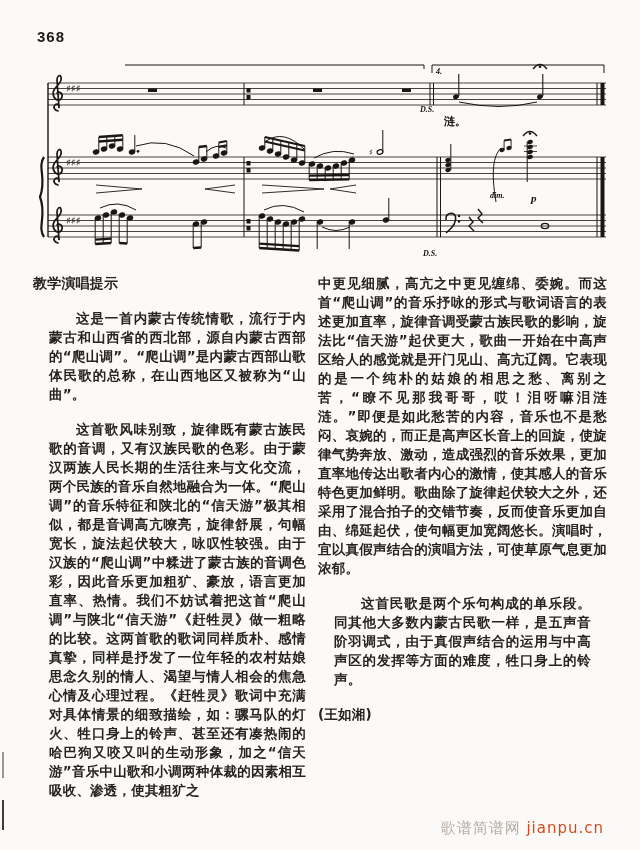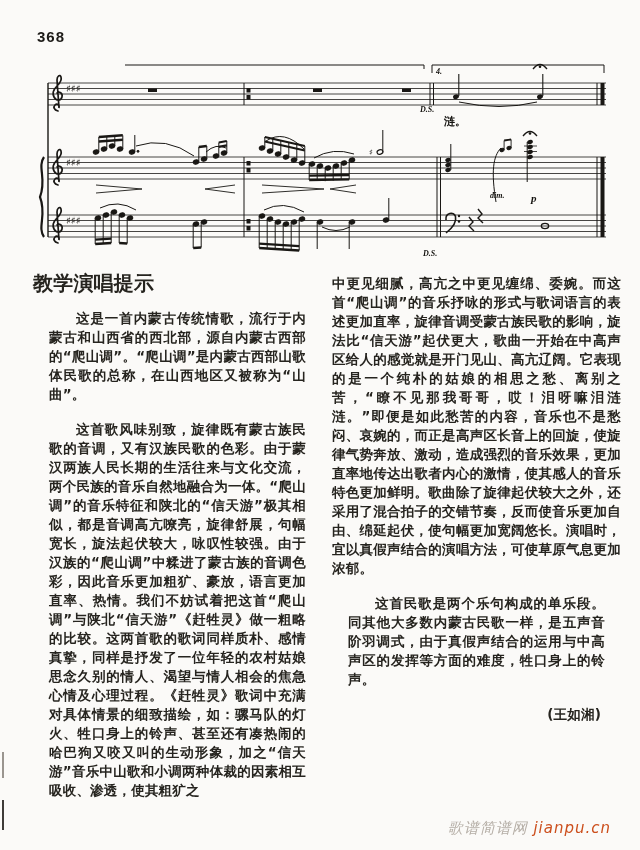--- a/index.html
+++ b/index.html
@@ -24,28 +24,28 @@
   .keysig{font-family:"DejaVu Sans",sans-serif;fill:#14120f;font-weight:700;}
   .lyric{font-family:"DejaVu Sans",sans-serif;fill:#14120f;font-weight:600;}
   .article-col{
     position:absolute;top:274px;width:289px;
     font-size:13.5px;line-height:19px;
     text-align:justify;text-justify:inter-character;
     font-weight:600;color:#26241f;
     letter-spacing:0.2px;
   }
   .col-left{left:33px;}
-  .col-right{left:332px;}
-  .article-heading{font-weight:800;font-size:20px;margin:0 0 0 0;}
+  .col-right{left:318px;}
+  .article-heading{font-weight:800;font-size:14px;margin:0 0 0 0;}
   .para{margin:16px;text-indent:27px;}
   .para-cont{margin:0;text-indent:0;}
-  .signature{margin:16px 0 0 0;text-align:right;padding-right:20px;text-indent:0;}
+  .signature{margin:16px 0 0 0;text-align:left;padding-right:20px;text-indent:0;}
   .watermark{
-    position:absolute;right:29px;bottom:12px;
-    font-size:15px;letter-spacing:1px;white-space:nowrap;font-style:italic;
+    position:absolute;right:36px;bottom:12px;
+    font-size:15px;letter-spacing:1px;white-space:nowrap;
   }
   .wm-name{color:#b5aea6;}
   .wm-url{color:#cc4f1d;}
   .scan-artifact{position:absolute;left:2px;width:2px;}
   .art1{top:752px;height:26px;background:#9a958f;}
   .art2{top:800px;height:30px;background:#3f3c38;}
 </style>
 </head>
 <body>
 

